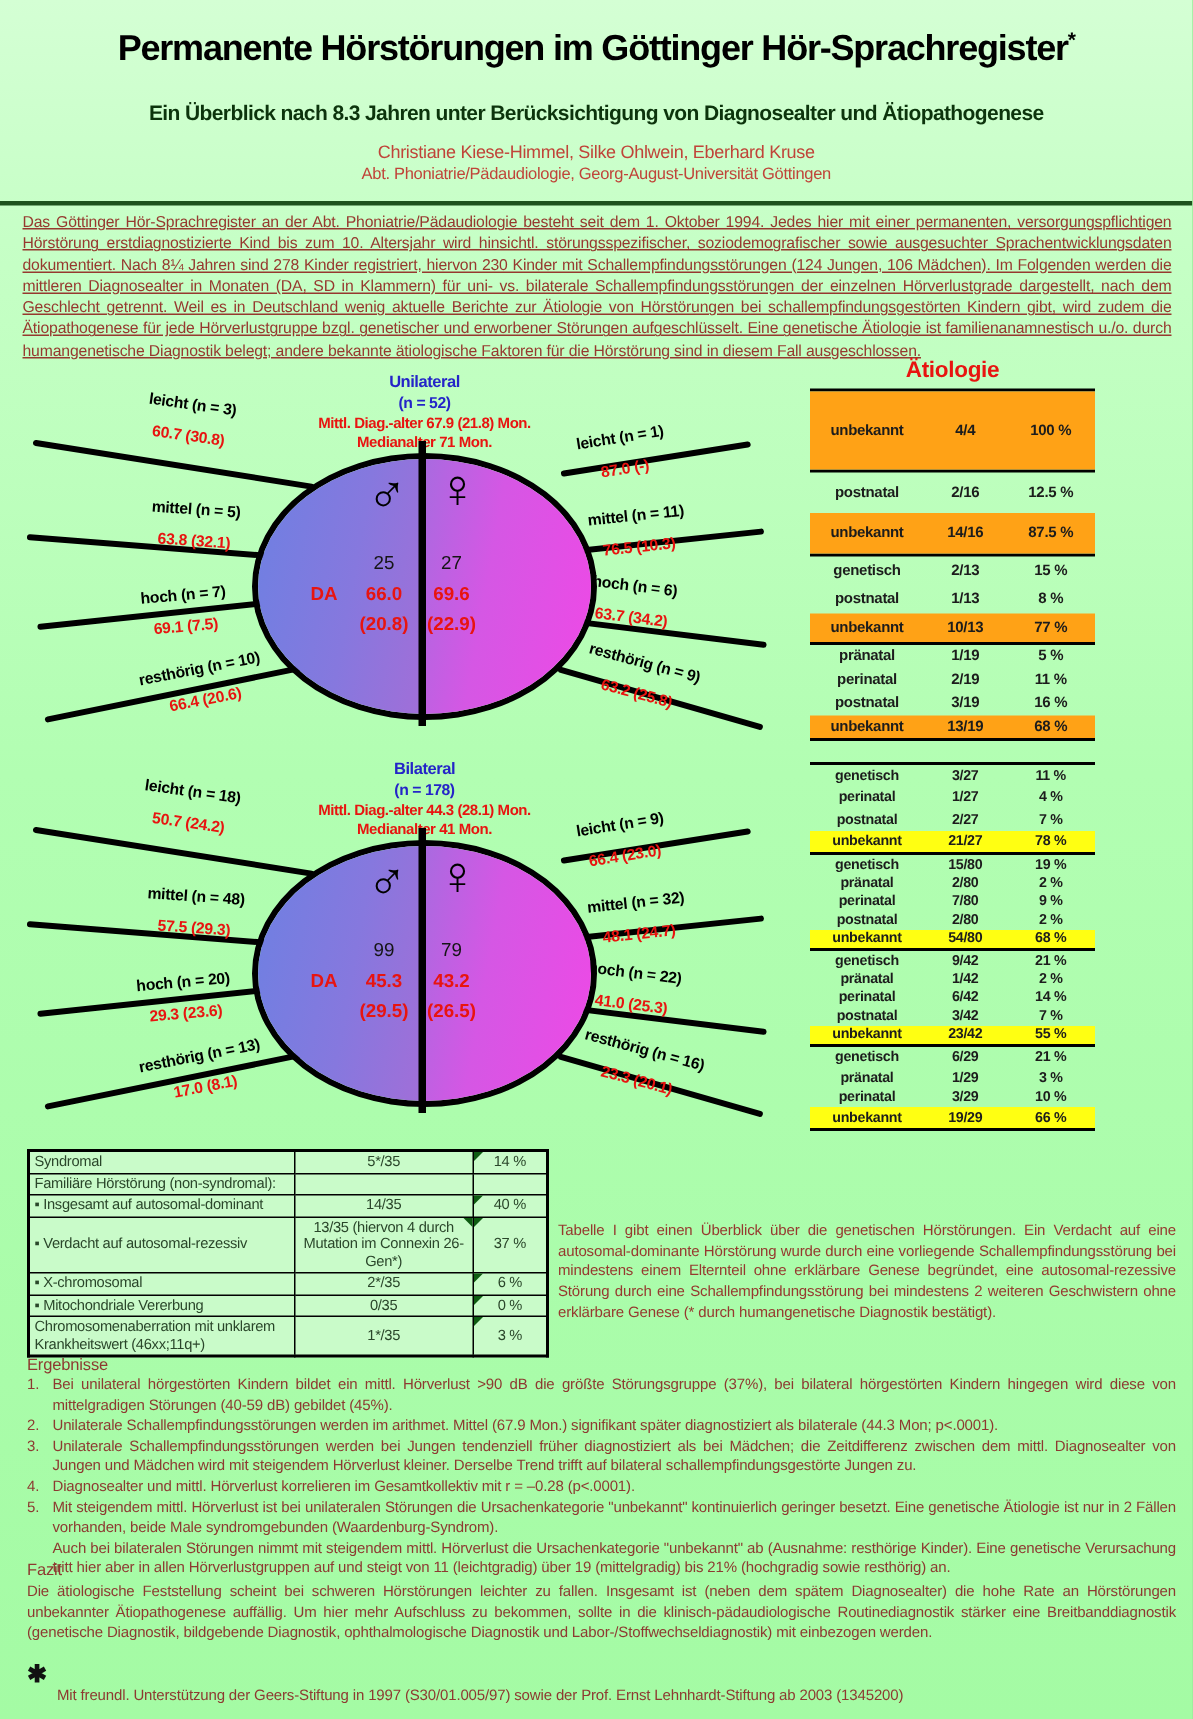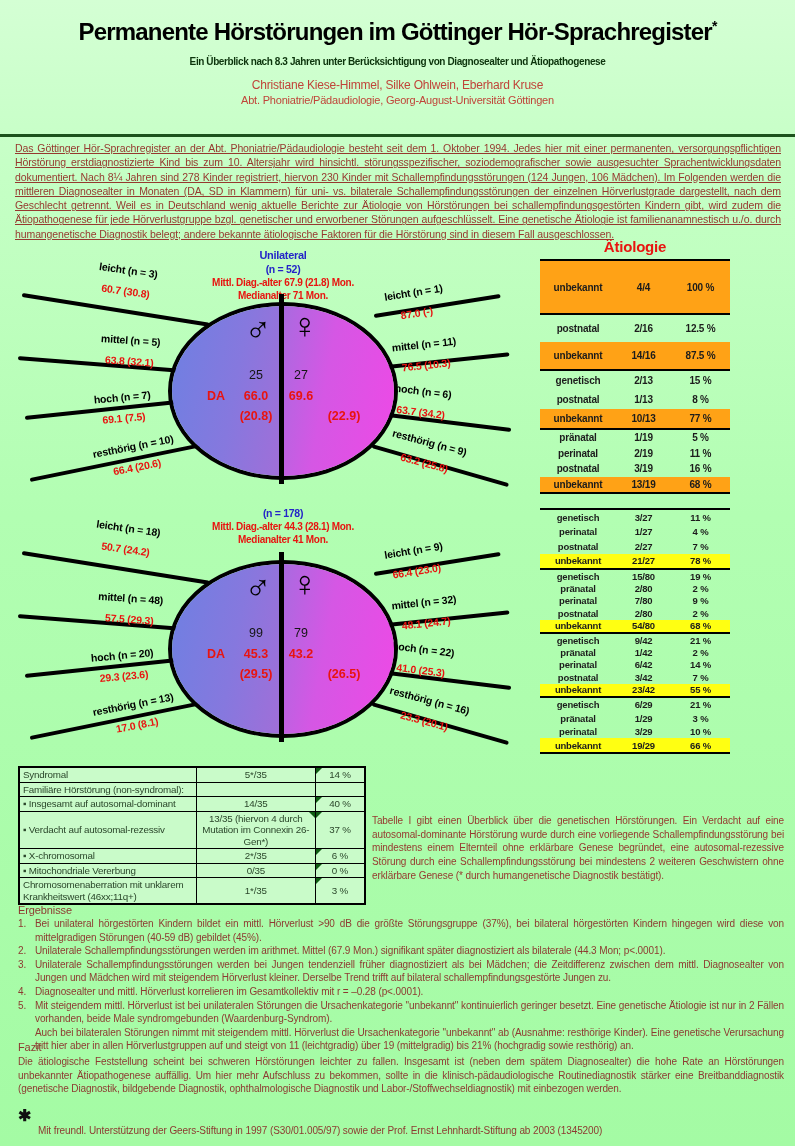--- a/index.html
+++ b/index.html
@@ -6,21 +6,21 @@
   *{box-sizing:border-box;}
   .poster{
     position:relative;width:795px;height:1146px;overflow:hidden;
     background:linear-gradient(180deg,#d4ffd4 0%,#c6ffc6 14%,#b2feb2 45%,#a4fba4 100%);
     font-family:"Liberation Sans",sans-serif;color:#222;
   }
   
   .hdr{position:absolute;top:12px;left:0;width:100%;text-align:center;}
   .hdr-title{font-size:24px;font-weight:bold;color:#000;letter-spacing:-0.8px;line-height:28px;}
   .hdr-title sup{font-size:14px;}
-  .hdr-sub{margin-top:10px;font-size:10px;font-weight:bold;color:#0c340c;letter-spacing:-0.4px;}
+  .hdr-sub{margin-top:20px;font-size:14px;font-weight:bold;color:#0c340c;letter-spacing:-0.4px;}
   .hdr-authors{margin-top:11px;font-size:12px;color:#c04439;letter-spacing:-0.2px;}
   .hdr-affil{margin-top:2px;font-size:11px;color:#c04439;letter-spacing:-0.2px;}
   .hdr-divider{position:absolute;top:134px;left:0;width:100%;height:3px;background:#1d521d;}
   
   .intro{position:absolute;top:141px;left:15px;width:766px;margin:0;
     font-size:10.5px;line-height:14.3px;color:#96392f;text-align:justify;letter-spacing:-0.1px;text-decoration:underline;}
   
   #diagrams{position:absolute;left:0;top:0;width:795px;height:1146px;}
   .diagram{position:absolute;left:0;width:540px;height:260px;}
   .dg-head{position:absolute;left:133px;top:0;width:300px;text-align:center;letter-spacing:-0.3px;}
@@ -41,21 +41,21 @@
   .msym{left:238px;top:62px;}
   .fsym{left:285px;top:58px;}
   .cnt{position:absolute;width:60px;text-align:center;font-size:12.5px;color:#151515;}
   .cnt-m{left:226px;top:120px;}
   .cnt-f{left:271px;top:120px;}
   .dval{position:absolute;width:60px;text-align:center;font-size:12.5px;font-weight:bold;color:var(--accent-red,#e81410);}
   .da-lab{left:196px;top:141px;width:40px;}
   .da-m{left:226px;top:141px;}
   .da-f{left:271px;top:141px;}
   .sd-m{left:226px;top:161px;}
-  .sd-f{left:271px;top:161px;margin-left:43px;}
+  .sd-f{left:271px;top:161px;}
   
   .aetio{position:absolute;left:540px;top:238px;width:190px;}
   .aetio-title{font-size:15px;font-weight:bold;color:var(--accent-red,#e81410);text-align:center;margin-bottom:4px;letter-spacing:-0.2px;}
   .cluster{border-top:2px solid #000;}
   .cluster.bi{margin-top:14px;}
   .sec{border-bottom:2px solid #000;}
   .arow{display:flex;align-items:center;font-weight:600;color:#1c1c1c;letter-spacing:-0.2px;}
   .uni .arow{font-size:10px;}
   .bi .arow{font-size:9.5px;}
   .uni .sec0 .arow{height:52px;}
@@ -169,20 +169,21 @@
         <div class="cnt cnt-m">25</div>
         <div class="cnt cnt-f">27</div>
         <div class="dval da-lab">DA</div>
         <div class="dval da-m">66.0</div>
         <div class="dval da-f">69.6</div>
         <div class="dval sd-m">(20.8)</div>
         <div class="dval sd-f">(22.9)</div>
       </div>
       <div class="diagram" style="top: 506px;">
         <div class="dg-head">
+          <div class="dg-title">Bilateral</div>
           <div class="dg-n">(n = 178)</div>
           <div class="dg-diag">Mittl. Diag.-alter 44.3 (28.1) Mon.</div>
           <div class="dg-median">Medianalter 41 Mon.</div>
         </div>
         <div class="spoke-line" style="left: 22px; top: 45px; width: 190px; transform: rotate(9deg);"></div>
         <div class="spoke-label" style="left: 52px; top: 16px; transform: rotate(8deg);">
           <span class="sl-name">leicht (n = 18)</span>
           <span class="sl-value">50.7 (24.2)</span>
         </div>
         <div class="spoke-line" style="left: 18px; top: 108px; width: 168px; transform: rotate(4.5deg);"></div>

